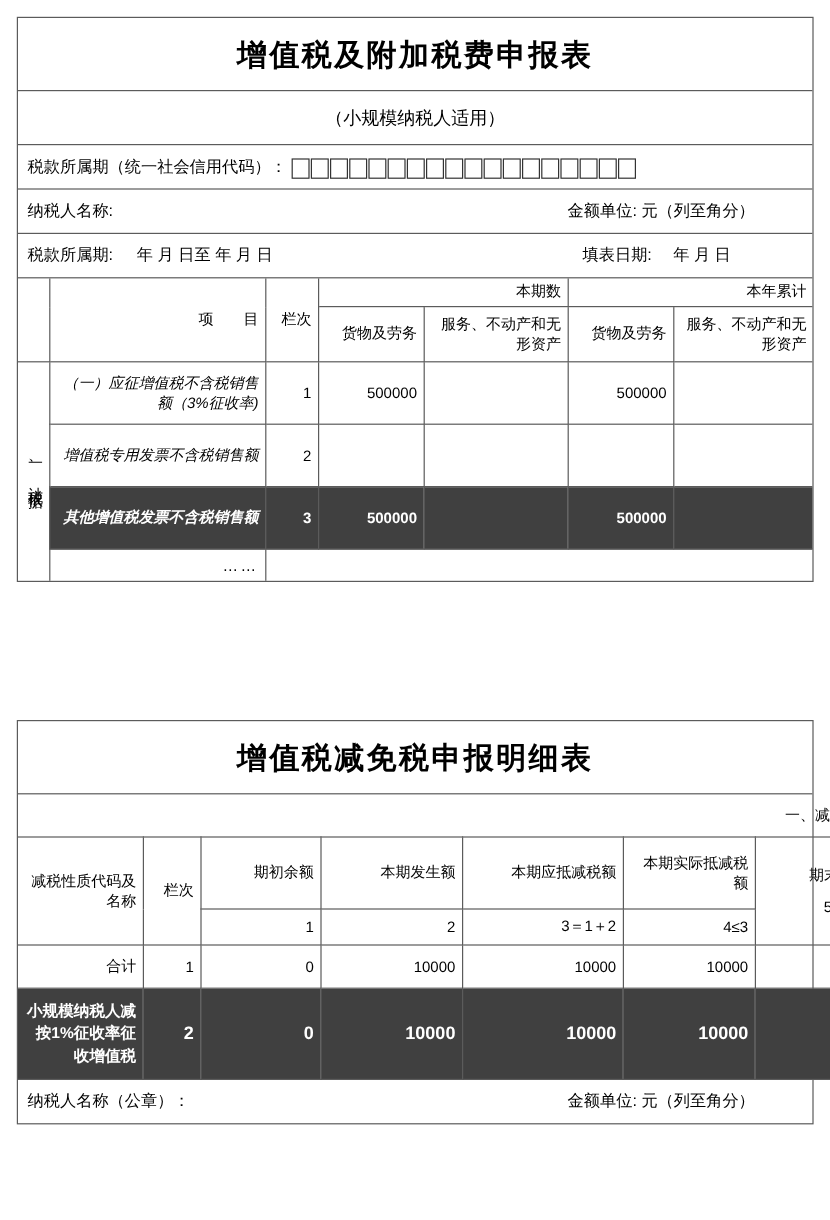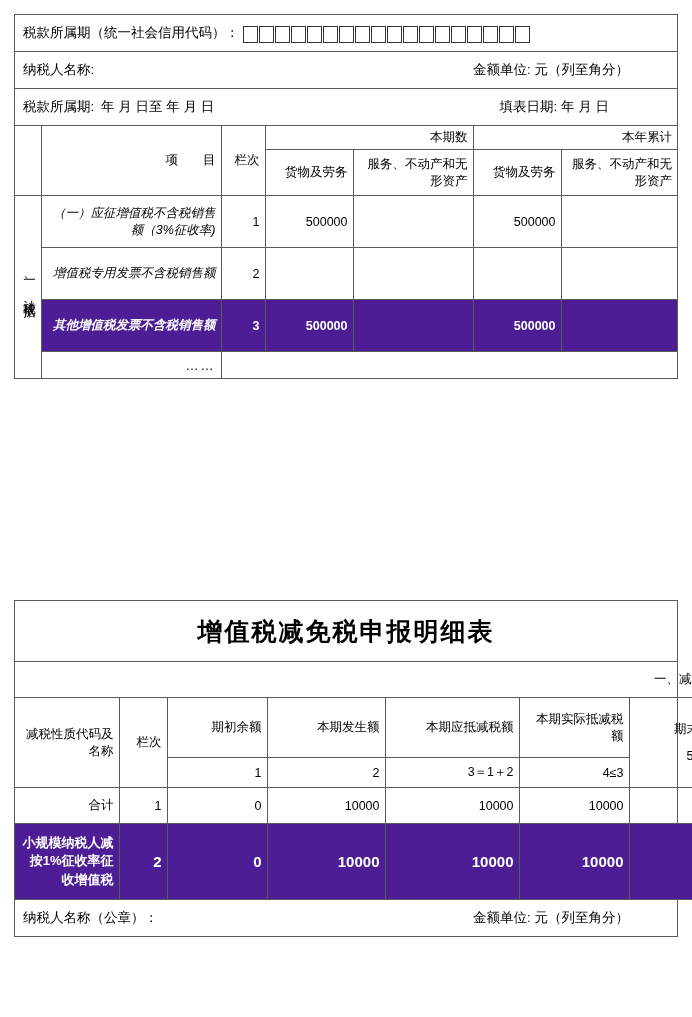--- a/index.html
+++ b/index.html
@@ -90,21 +90,21 @@
   .vert {
     writing-mode: vertical-rl;
     text-orientation: upright;
     letter-spacing: 2px;
     line-height: 1.1;
     font-size: 12.5px;
     margin: 0 auto;
     display: inline-block;
   }
   .hl {
-    background: #4c1d95;
+    background: #404040;
     color: #ffffff;
     font-weight: bold;
   }
   .itemtext { text-align: center; line-height: 1.35; font-style: italic; }
   .dots { text-align: center; letter-spacing: 2px; font-size: 13px; }
   .nb-l { border-left: none; }
   .nb-r { border-right: none; }
   .nb-b { border-bottom: none; }
   .nb-t { border-top: none; }
   .sec-head {
@@ -113,20 +113,33 @@
     padding: 9px 0;
   }
   .f2 td { font-size: 12.5px; }
 </style>
 </head>
 <body>
 
 <div class="page">
 
   <div class="form" id="form1">
+    <table>
+      <colgroup>
+          <col style="width:100%">
+        </colgroup>
+      <tbody>
+          <tr>
+        <td class="title-cell">增值税及附加税费申报表</td>
+      </tr>
+      <tr>
+        <td class="subtitle-cell">（小规模纳税人适用）</td>
+      </tr>
+    </tbody>
+      </table>
 
     <table class="plainrow">
       <tbody>
           <tr>
         <td>
           <span>税款所属期（统一社会信用代码）：</span>
           <span class="boxes"><span class="bx"></span><span class="bx"></span><span class="bx"></span><span class="bx"></span><span class="bx"></span><span class="bx"></span><span class="bx"></span><span class="bx"></span><span class="bx"></span><span class="bx"></span><span class="bx"></span><span class="bx"></span><span class="bx"></span><span class="bx"></span><span class="bx"></span><span class="bx"></span><span class="bx"></span><span class="bx"></span></span>
         </td>
       </tr>
       <tr>
@@ -135,25 +148,25 @@
             <span>纳税人名称:</span>
             <span style="padding-right:40px">金额单位: 元（列至角分）</span>
           </div>
         </td>
       </tr>
       <tr>
         <td>
           <div class="spread">
             <span>
               <span>税款所属期:</span>
-              <span style="margin-left:3px">年  月  日至   年  月  日</span>
+              <span style="margin-left:16px">年  月  日至   年  月  日</span>
             </span>
             <span style="padding-right:60px">
               <span>填表日期:</span>
-              <span style="">年  月  日</span>
+              <span style="margin-left:14px">年  月  日</span>
             </span>
           </div>
         </td>
       </tr>
     </tbody>
       </table>
 
     <table class="gridtable">
       <colgroup>
         <col style="width:26px">

